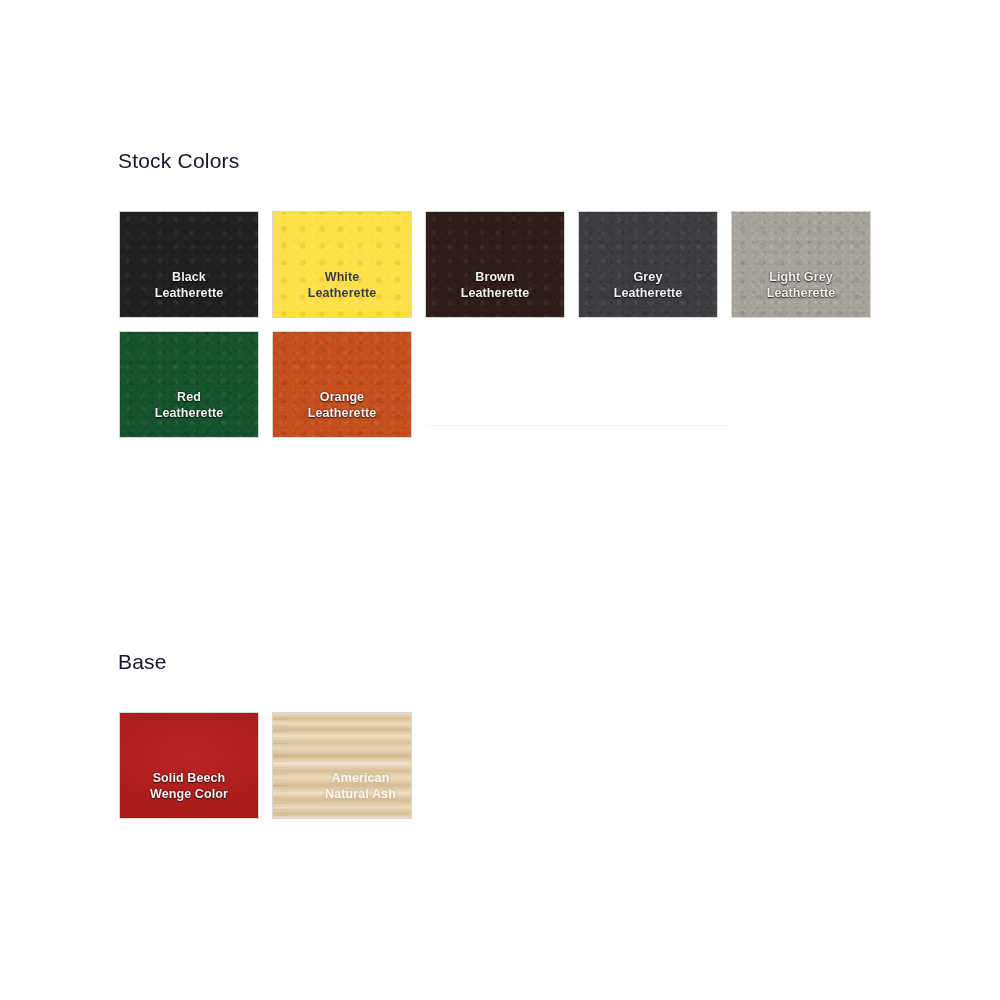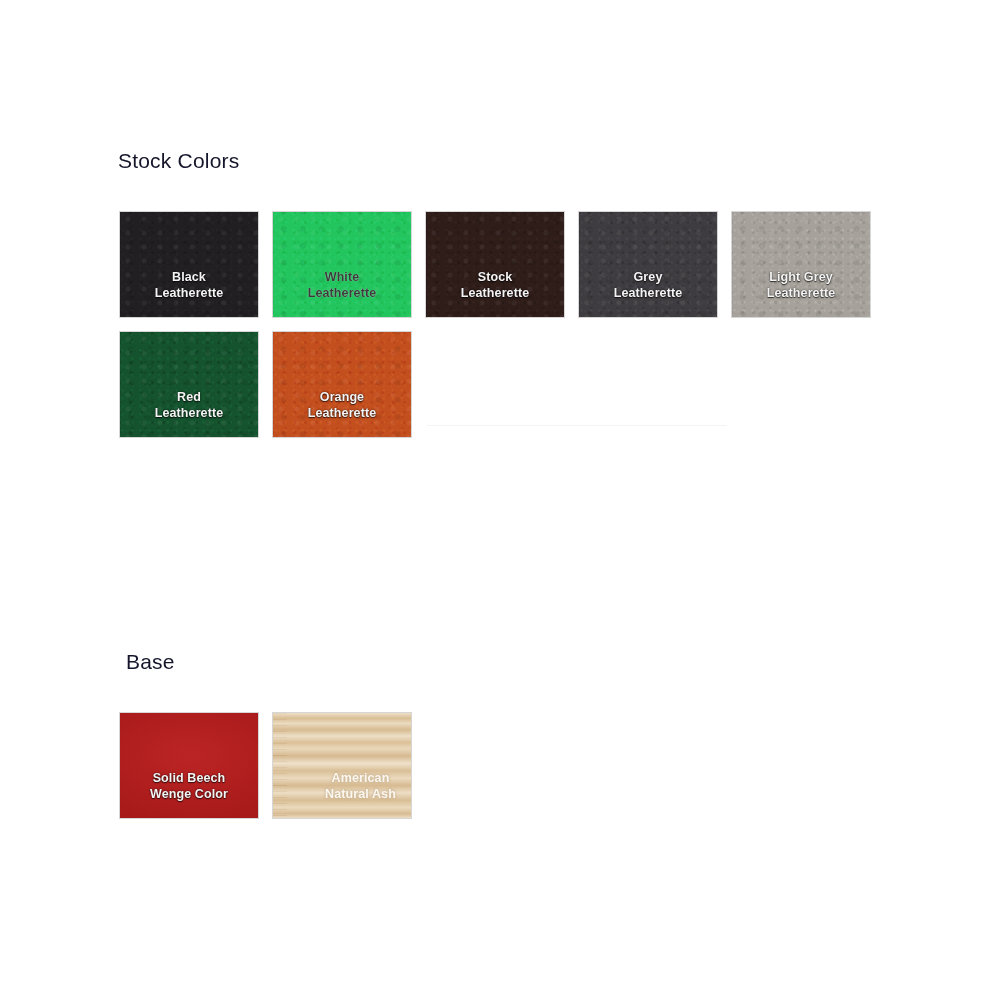--- a/index.html
+++ b/index.html
@@ -29,21 +29,21 @@
     position: absolute;
     left: 118px;
     font-size: 21px;
     font-weight: 400;
     letter-spacing: 0.2px;
     color: #15162b;
     line-height: 1;
     white-space: nowrap;
   }
   #title-stock { top: 133px; }
-  #title-base  { top: 634px; margin-left: 8px; }
+  #title-base  { top: 634px; }
 
   
   .swatch-grid {
     position: absolute;
     left: 120px;
     display: flex;
     flex-wrap: wrap;
     gap: 15px 15px;
     width: 770px;
   }
@@ -197,27 +197,27 @@
 
   <h2 class="section-title" id="title-stock" style="color: rgb(21, 22, 43);">Stock Colors</h2>
 
   <div class="swatch-grid" id="grid-stock">
 
     <div class="swatch leather ring" style="background-color: rgb(33, 31, 34);">
       <div class="label label-light">Black
 Leatherette</div>
     </div>
 
-    <div class="swatch leather ring" style="background-color: #22c55e;">
+    <div class="swatch leather ring" style="background-color: #fde047;">
       <div class="label label-dark">White
 Leatherette</div>
     </div>
 
     <div class="swatch leather ring" style="background-color: rgb(47, 29, 25);">
-      <div class="label label-light">Stock
+      <div class="label label-light">Brown
 Leatherette</div>
     </div>
 
     <div class="swatch leather ring" style="background-color: rgb(62, 60, 64);">
       <div class="label label-light">Grey
 Leatherette</div>
     </div>
 
     <div class="swatch leather ring" style="background-color: rgb(166, 162, 155);">
       <div class="label label-light">Light Grey

